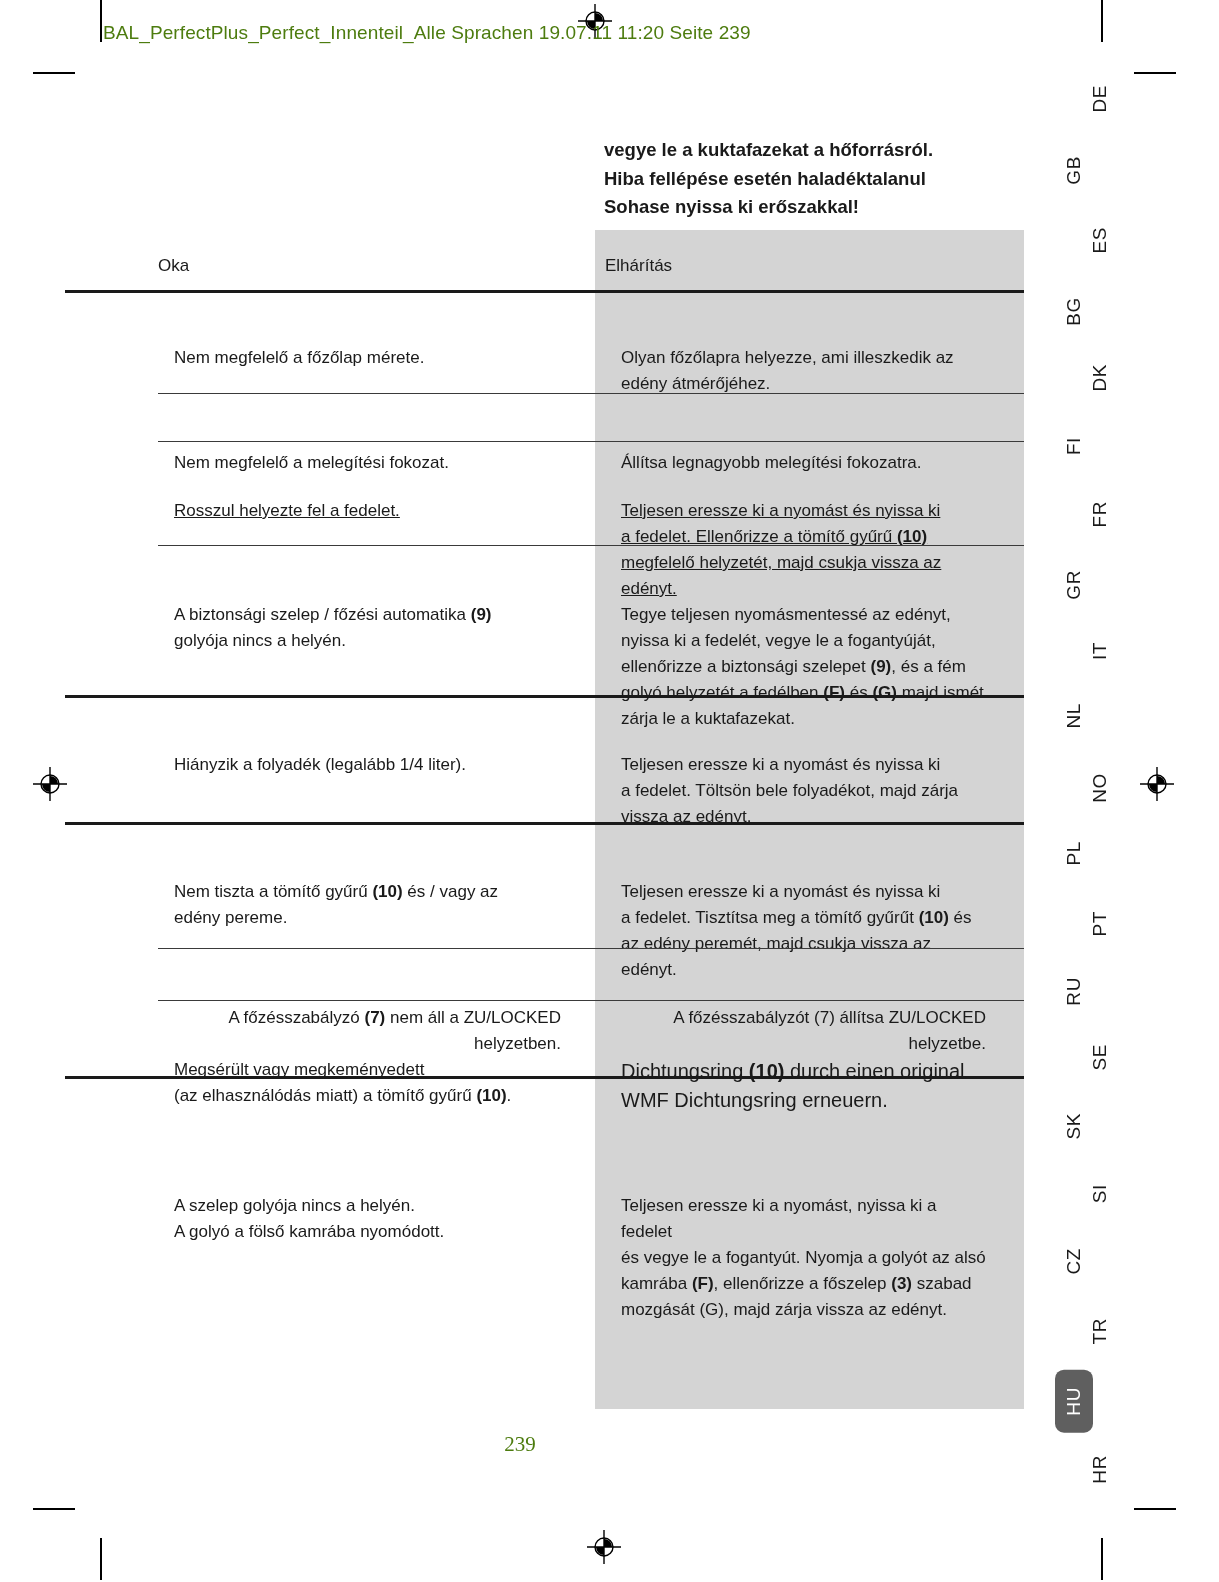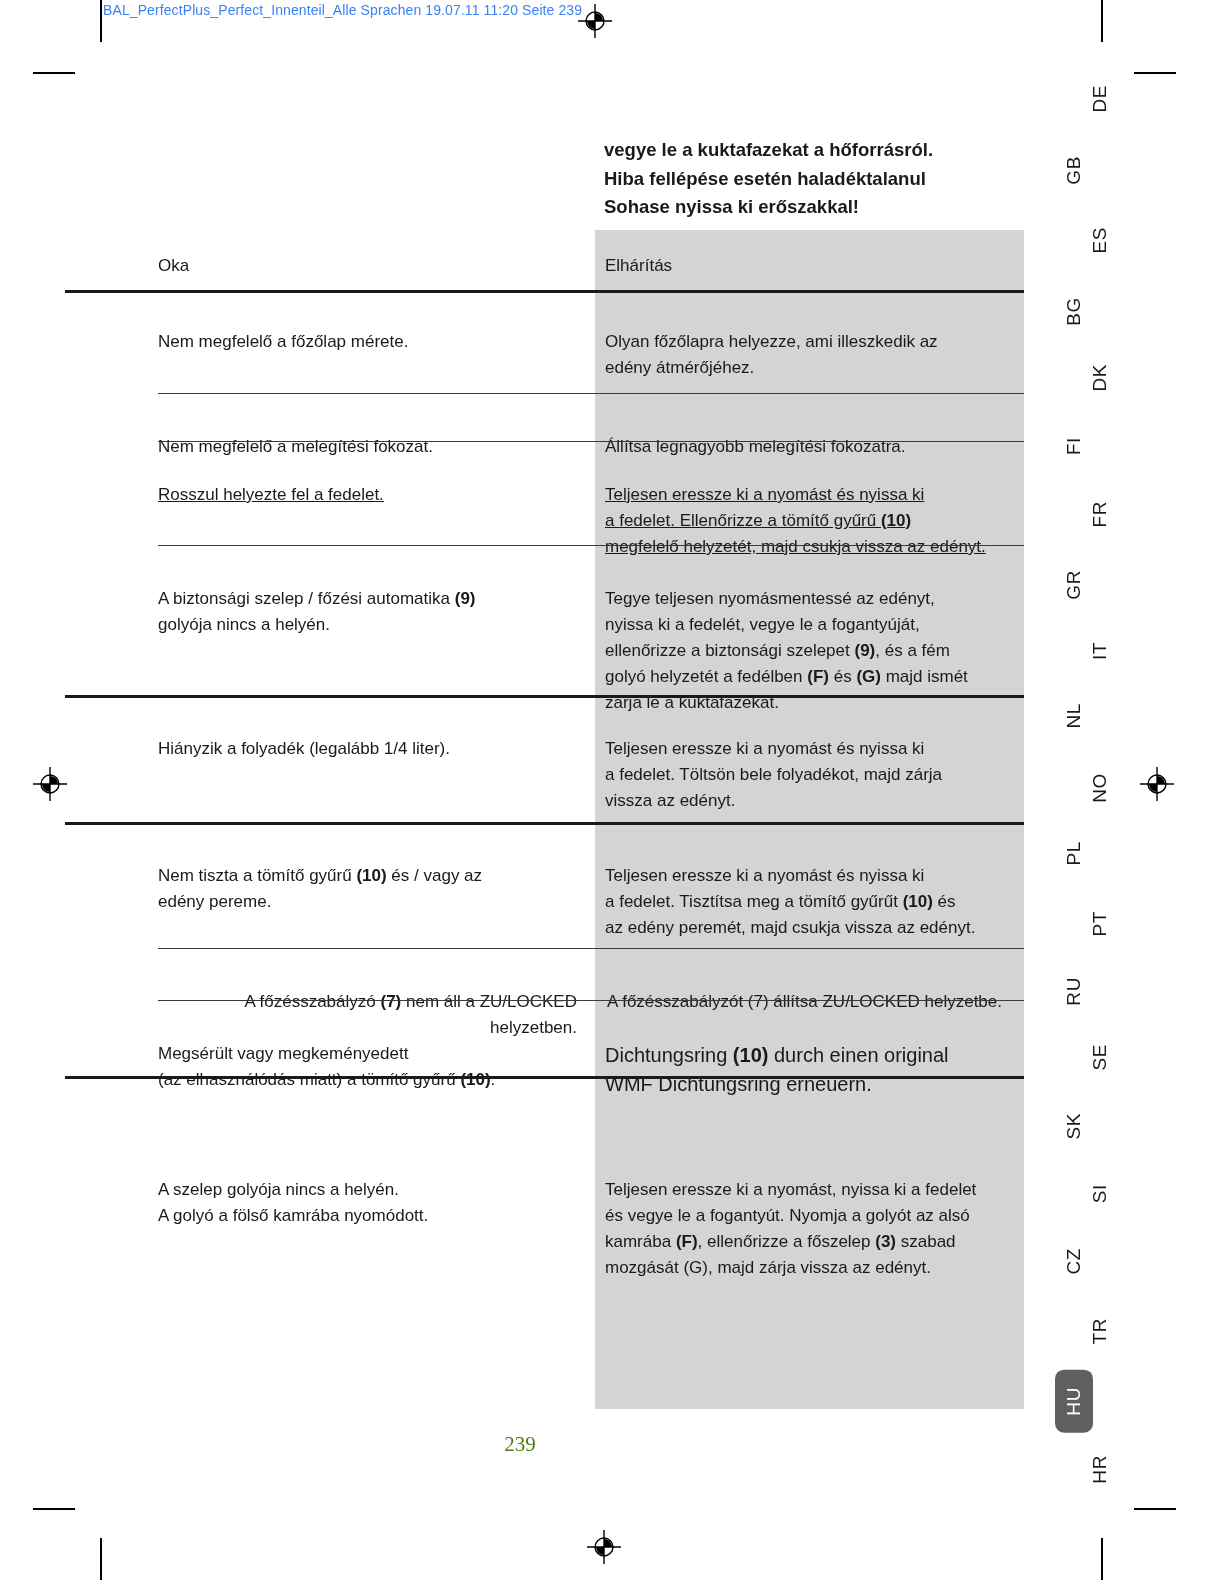--- a/index.html
+++ b/index.html
@@ -20,25 +20,25 @@
   .crop-line { position: absolute; background: #000; }
   .crop-v { width: 1.5px; }
   .crop-h { height: 1.5px; }
 
   .regmark { position: absolute; width: 34px; height: 34px; }
 
   
   .slug {
     position: absolute;
     left: 103px;
-    top: 2px;
+    top: 22px;
     font-family: "Liberation Sans", sans-serif;
-    font-size: 14px;
+    font-size: 19px;
     letter-spacing: 0.1px;
-    color: #3b82f6;
+    color: #4d7c0f;
     white-space: nowrap;
   }
 
   
   .content {
     position: absolute;
     left: 0;
     top: 0;
     width: 1040px;
     height: 1582px;
@@ -94,21 +94,21 @@
     line-height: 26px;
     color: #1a1a1a;
   }
   .hdr .cell-cause, .hdr .cell-remedy {
     padding-top: 33px;
     padding-bottom: 28px;
   }
   .body-row .cell-cause, .body-row .cell-remedy {
     padding-top: 22px;
   }
-  .cell-remedy p, .cell-cause p { margin: 0; }
+  .cell-remedy p, .cell-cause p { margin: 16px; }
 
   
   .rule-thick {
     position: absolute;
     left: 65px;
     width: 959px;
     height: 2.6px;
     background: #1a1a1a;
   }
   .rule-thin {

